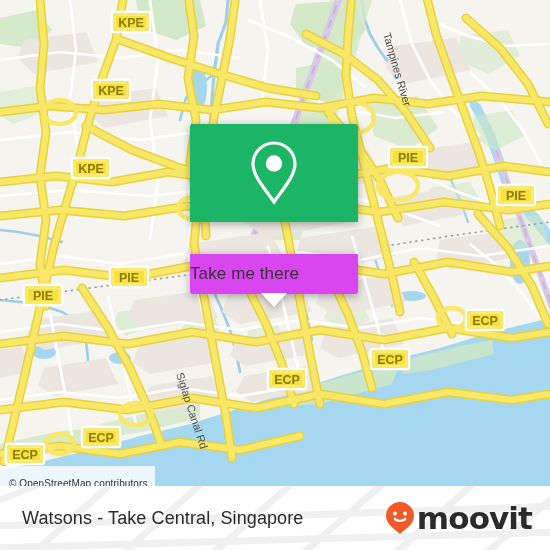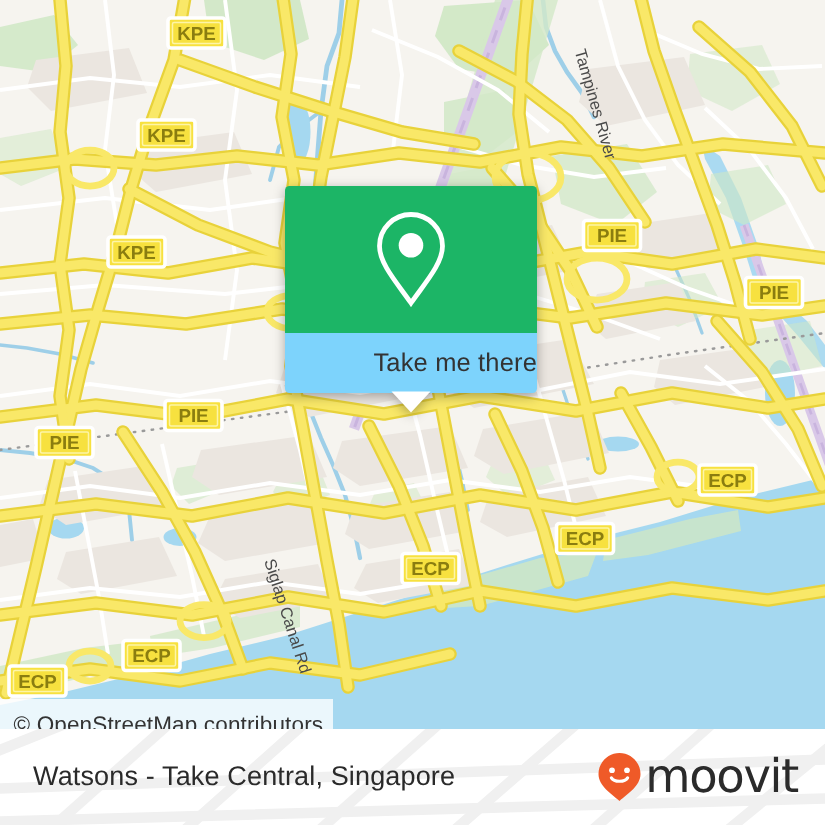--- a/index.html
+++ b/index.html
@@ -21,21 +21,21 @@
   .map-svg { position: absolute; left: 0; top: 0; display: block; }
 
   
   .osm-attrib {
     position: absolute;
     left: 0; top: 466px;
     height: 35px;
     padding: 0 7px 0 9px;
     display: flex; align-items: center;
     background: rgba(255,255,255,0.78);
-    font-size: 15px;
+    font-size: 10px;
     color: #333;
     letter-spacing: 0.1px;
     white-space: nowrap;
     z-index: 40;
   }
 
   
   .callout {
     position: absolute;
     left: 190px; top: 124px;
@@ -43,25 +43,26 @@
     z-index: 50;
     filter: drop-shadow(0 2px 4px rgba(0,0,0,0.32));
   }
   .callout-top {
     background: #1cb566;
     height: 98px;
     border-radius: 3px 3px 0 0;
     display: flex; align-items: center; justify-content: center;
   }
   .callout-bottom {
-    background: #7dd3fc;
+    background: #d946ef;
     height: 40px;
     border-radius: 0 0 3px 3px;
-    display: flex; align-items: center; justify-content: flex-end;
+    display: flex; align-items: center; justify-content: flex-start;
     position: relative;
+    margin-top: 32px;
   }
   .callout-label {
     font-size: 17px;
     color: #333333;
     letter-spacing: 0.1px;
   }
   .callout-tail {
     position: absolute;
     left: 50%; bottom: -13px;
     margin-left: -13px;
@@ -96,21 +97,21 @@
   }
   .footer-logo {
     position: absolute;
     right: 18px; top: 50%;
     transform: translateY(-50%);
     display: flex; align-items: center; gap: 2px;
     z-index: 5;
   }
   .moovit-word {
     font-size: 31px;
-    font-weight: normal;
+    font-weight: bold;
     color: #2b2b2b;
     letter-spacing: -0.9px;
     line-height: 1;
     font-family: "DejaVu Sans", sans-serif;
   }
 </style>
 </head>
 <body>
 
 <div id="root">

